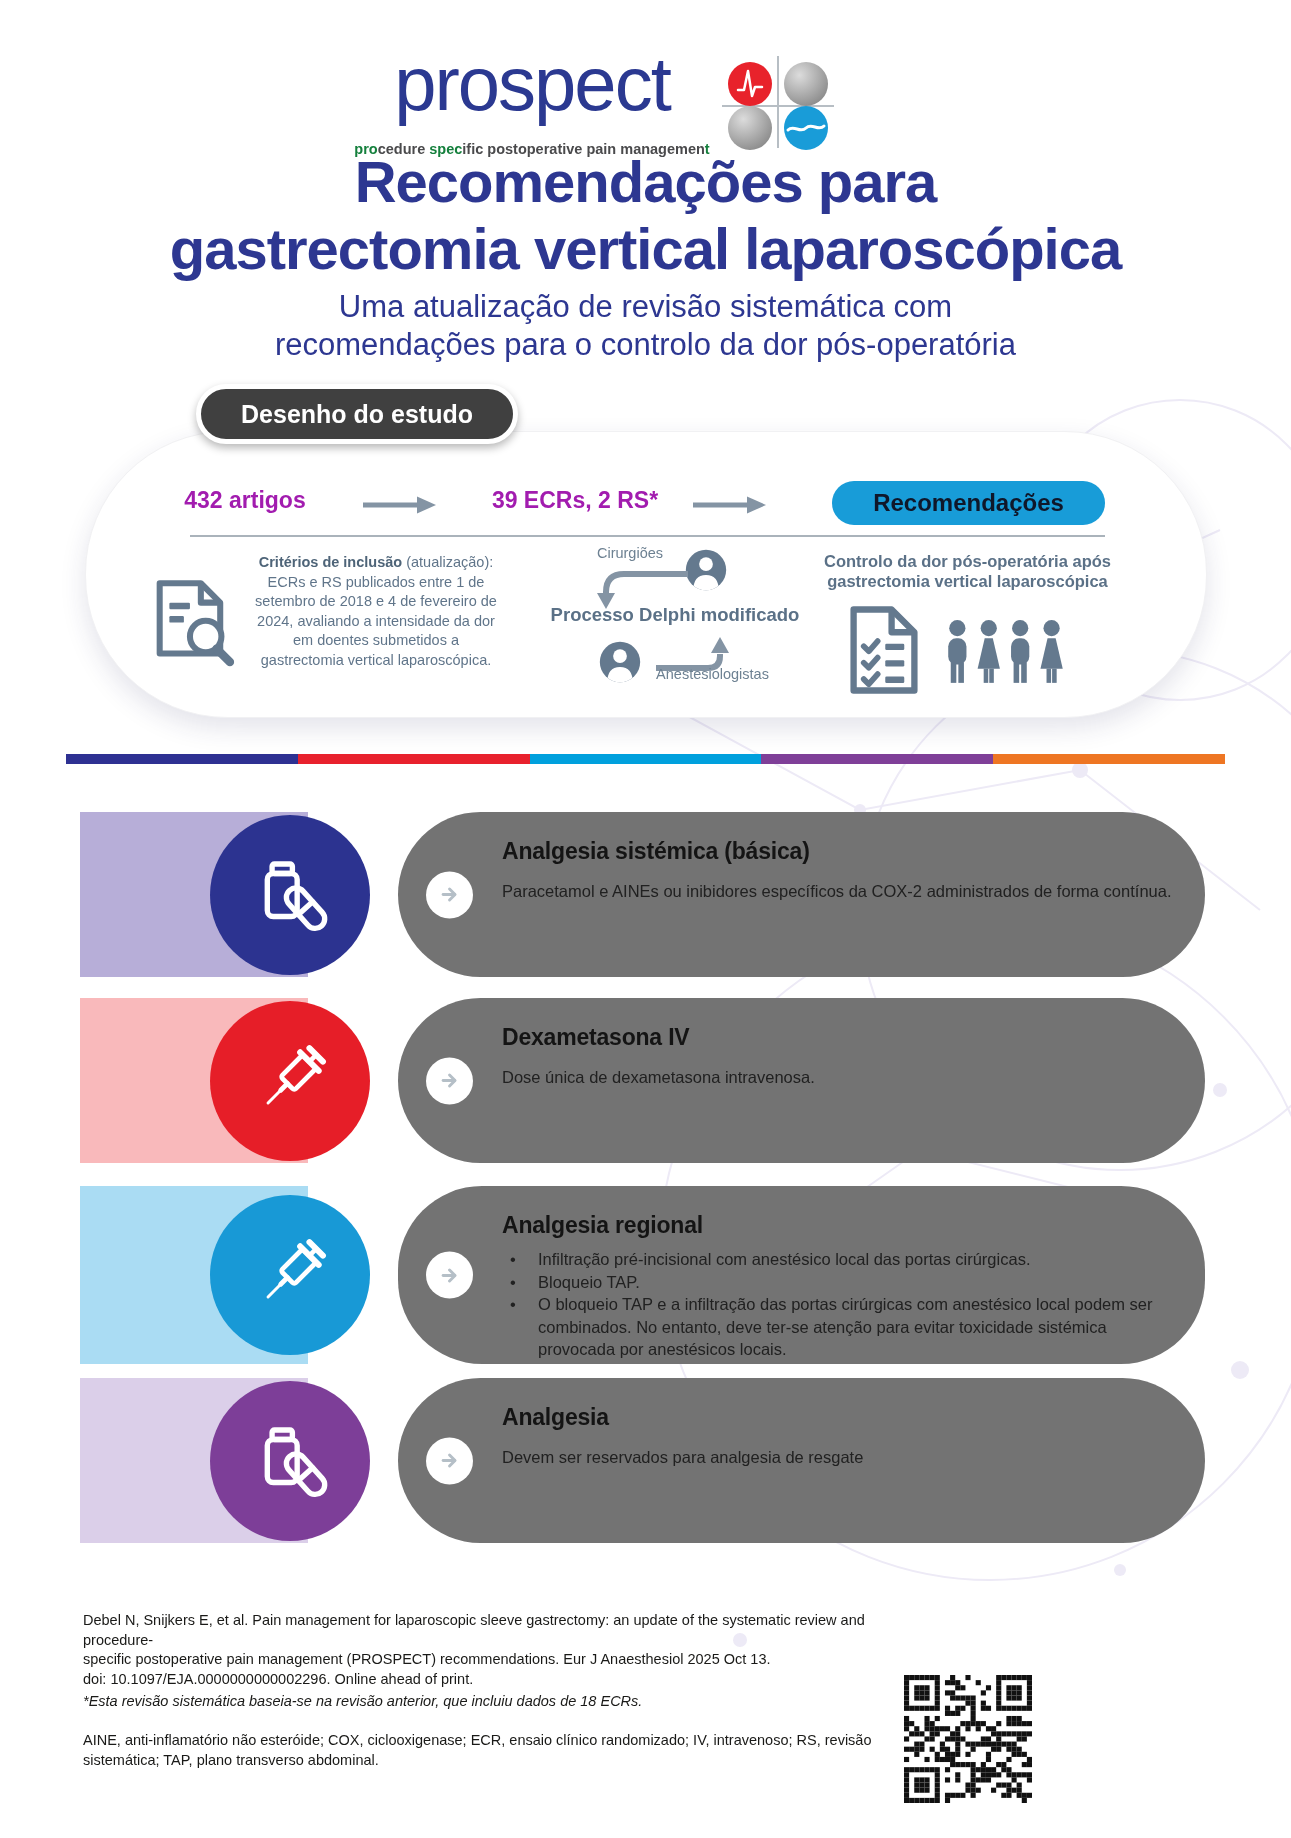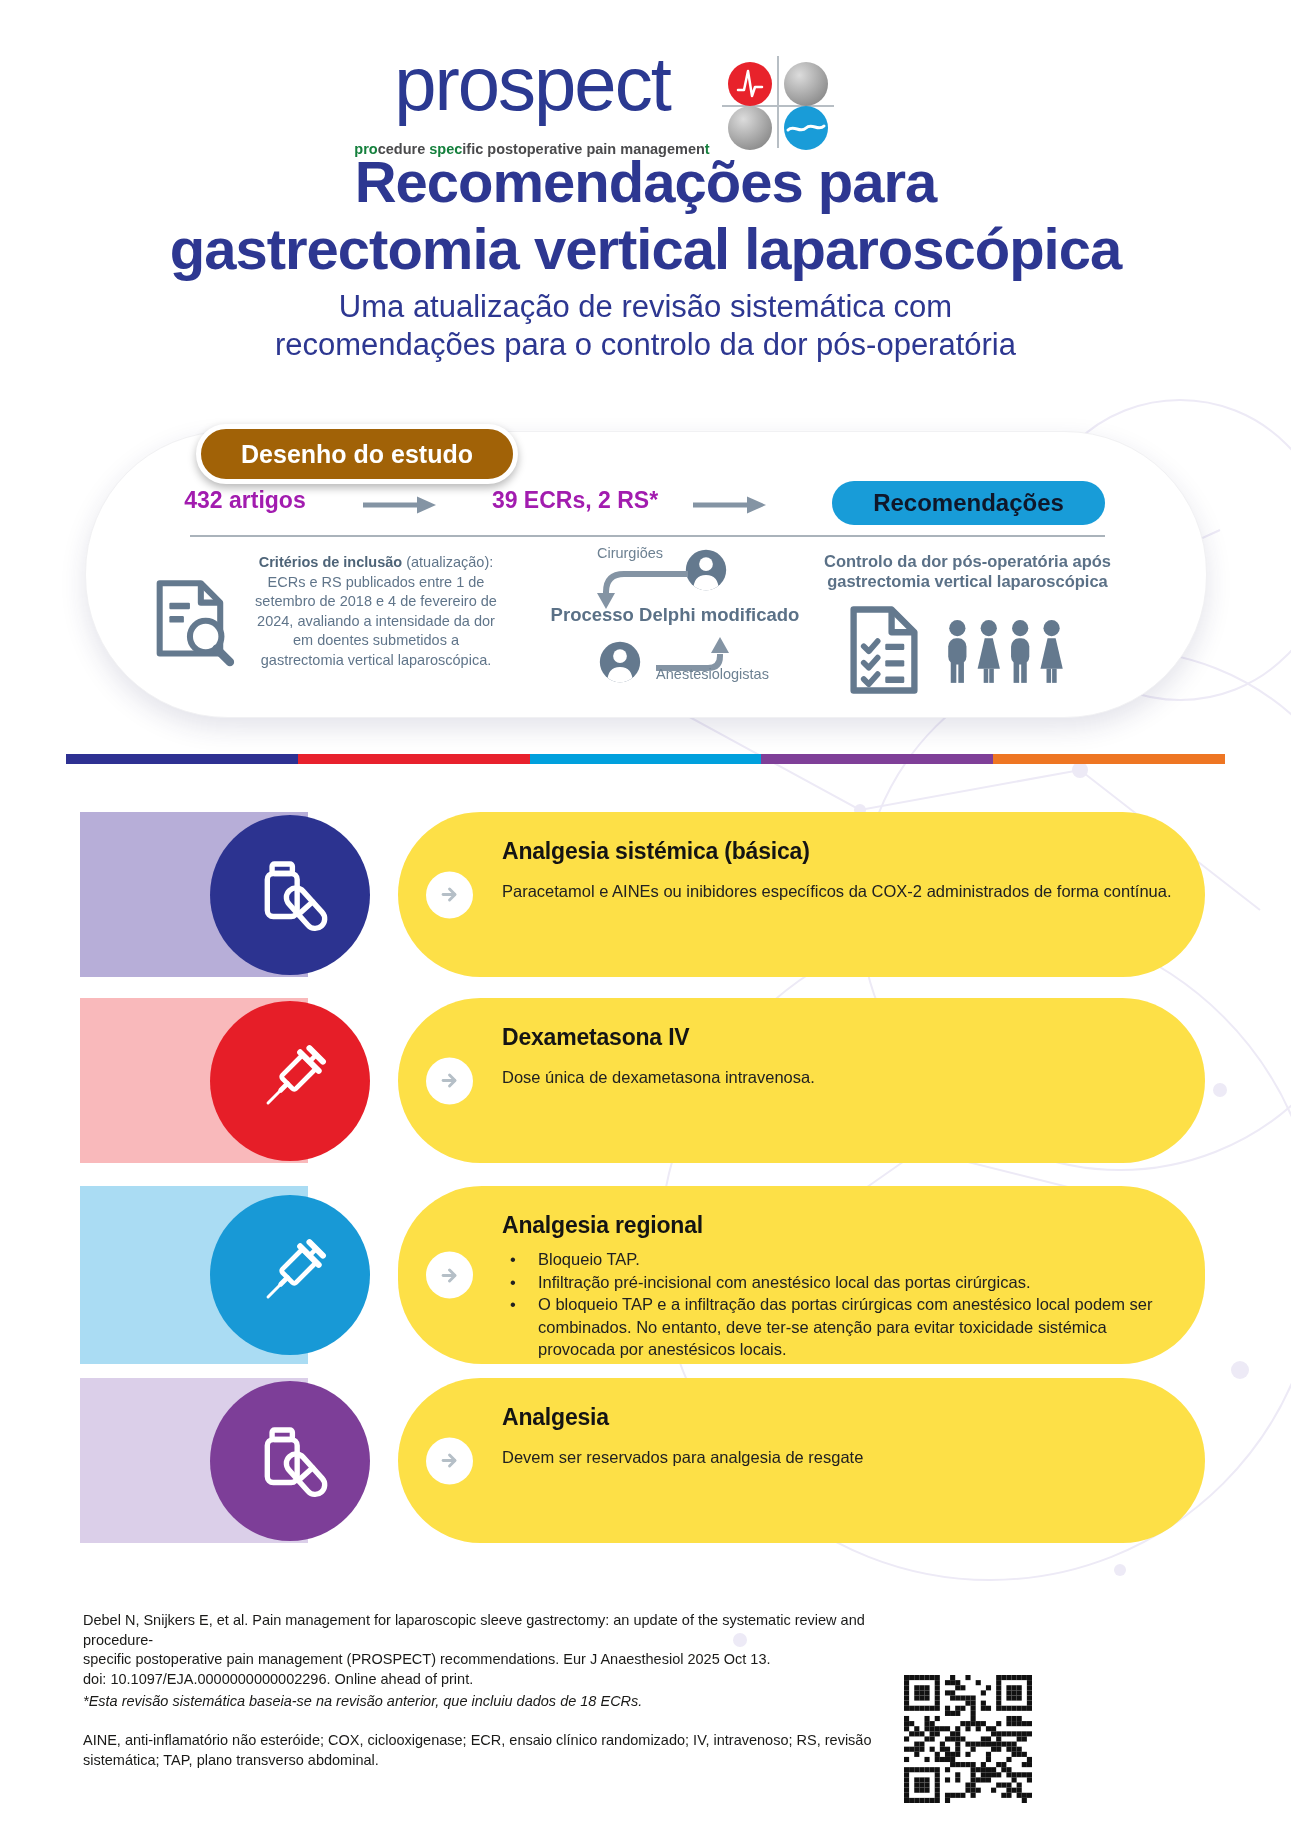--- a/index.html
+++ b/index.html
@@ -13,21 +13,21 @@
   .seg-red{color:#15803d;} .seg-dark{color:#4a4a4c;}
   .logo-mark{position:absolute;left:722px;top:54px;}
   
   .page-title{position:absolute;left:0;top:148px;width:1291px;text-align:center;
     font-size:58px;line-height:67px;font-weight:800;color:#2d3791;white-space:pre-line;letter-spacing:-1px;}
   .page-subtitle{position:absolute;left:0;top:288px;width:1291px;text-align:center;
     font-size:31px;line-height:38px;font-weight:400;color:#2d3791;white-space:pre-line;}
   
   .study-card{position:absolute;left:85px;top:431px;width:1120px;height:285px;background:#fff;
     border-radius:142px;box-shadow:0 10px 26px rgba(40,40,90,.13);border:1px solid #f1f1f3;}
-  .study-badge{position:absolute;left:196px;top:424px;width:312px;height:50px;background:#a16207;
+  .study-badge{position:absolute;left:196px;top:384px;width:312px;height:50px;background:#404040;
     border:5px solid #fff;border-radius:30px;box-shadow:0 4px 9px rgba(0,0,0,.28);
     color:#fff;font-size:25px;font-weight:800;text-align:center;line-height:50px;z-index:3;}
   .flow-step{position:absolute;font-size:23px;font-weight:800;color:#a21caf;text-align:center;}
   .flow-pill{position:absolute;left:832px;top:481px;width:273px;height:44px;background:#189cd8;
     border-radius:23px;color:#0f172a;font-size:24px;font-weight:800;text-align:center;line-height:44px;}
   .flow-arrow{position:absolute;color:#8494a4;}
   .study-divider{position:absolute;left:190px;top:535px;width:915px;height:2px;background:#aab3bb;}
   .inclusion-text{position:absolute;left:250px;top:553px;width:252px;text-align:center;
     font-size:14.5px;line-height:19.5px;color:#60758a;}
   .inclusion-text b{color:#4e6478;}
@@ -40,21 +40,21 @@
   
   .stripe{position:absolute;left:66px;top:754px;width:1159px;height:10px;display:flex;}
   .stripe-seg{flex:1;height:100%;}
   
   .rec-host{position:absolute;left:0;top:0;width:1291px;height:1838px;pointer-events:none;}
   .rec-row{position:absolute;left:0;width:1291px;}
   .rec-band{position:absolute;left:80px;width:228px;top:0;height:100%;}
   .rec-circle{position:absolute;left:210px;width:160px;height:160px;border-radius:50%;
     display:flex;align-items:center;justify-content:center;}
   .rec-icon{width:86px;height:86px;}
-  .rec-card{position:absolute;left:398px;right:86px;top:0;bottom:0;background:#fde047;border-radius:84px;}
+  .rec-card{position:absolute;left:398px;right:86px;top:0;bottom:0;background:#737373;border-radius:84px;}
   .chip{position:absolute;left:28px;top:50%;transform:translateY(-50%);width:47px;height:47px;
     border-radius:50%;background:#fff;display:flex;align-items:center;justify-content:center;color:#b5bfc7;}
   .rec-title{position:absolute;left:104px;top:26px;font-size:23px;font-weight:800;color:#141414;letter-spacing:-.2px;}
   .rec-body{position:absolute;left:104px;top:68px;width:690px;font-size:16.5px;line-height:23px;color:#212121;}
   .rec-bullets{position:absolute;left:104px;top:62px;width:668px;margin:0;padding:0;list-style:none;
     font-size:16.5px;line-height:22.5px;color:#212121;}
   .rec-bullets li{position:relative;padding-left:36px;}
   .rec-bullets li::before{content:"\2022";position:absolute;left:8px;}
   
   .footer-text{position:absolute;left:83px;width:800px;font-size:14.5px;line-height:19.5px;
@@ -314,22 +314,22 @@
       <div class="rec-row" style="top: 1186px; height: 178px;">
         <div class="rec-band" style="background: rgb(170, 220, 243);"></div>
         <div class="rec-card">
           <div class="chip">
             <svg width="22" height="22">
               <use href="#chip-arrow"></use>
             </svg>
           </div>
           <div class="rec-title">Analgesia regional</div>
           <ul class="rec-bullets">
+            <li>Infiltração pré-incisional com anestésico local das portas cirúrgicas.</li>
             <li>Bloqueio TAP.</li>
-            <li>Infiltração pré-incisional com anestésico local das portas cirúrgicas.</li>
             <li>O bloqueio TAP e a infiltração das portas cirúrgicas com anestésico local podem ser combinados. No entanto, deve ter-se atenção para evitar toxicidade sistémica provocada por anestésicos locais.</li>
           </ul>
         </div>
         <div class="rec-circle" style="background: rgb(24, 153, 214); top: 9px;">
           <svg class="rec-icon">
             <use href="#syringe-icon"></use>
           </svg>
         </div>
       </div>
       <div class="rec-row" style="top: 1378px; height: 165px;">

